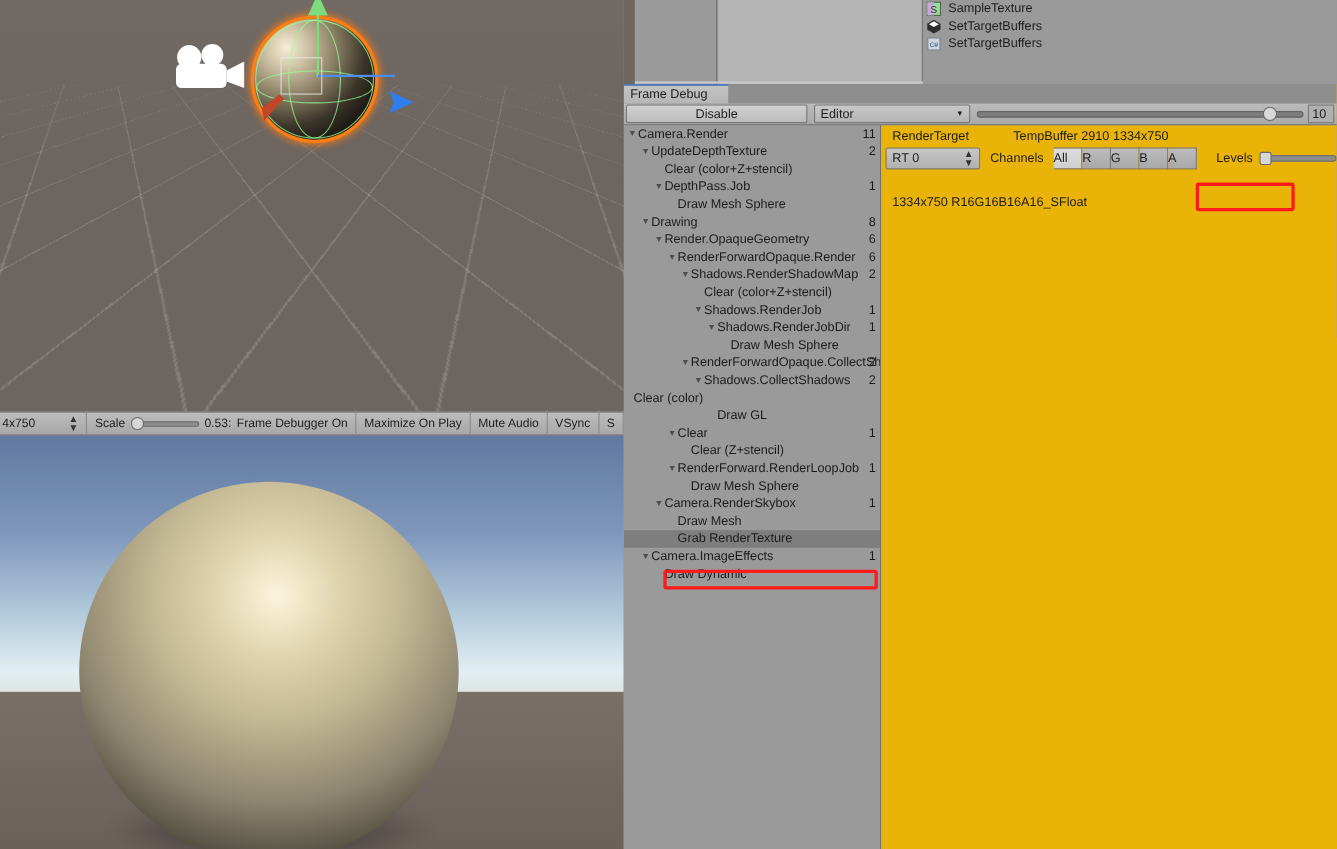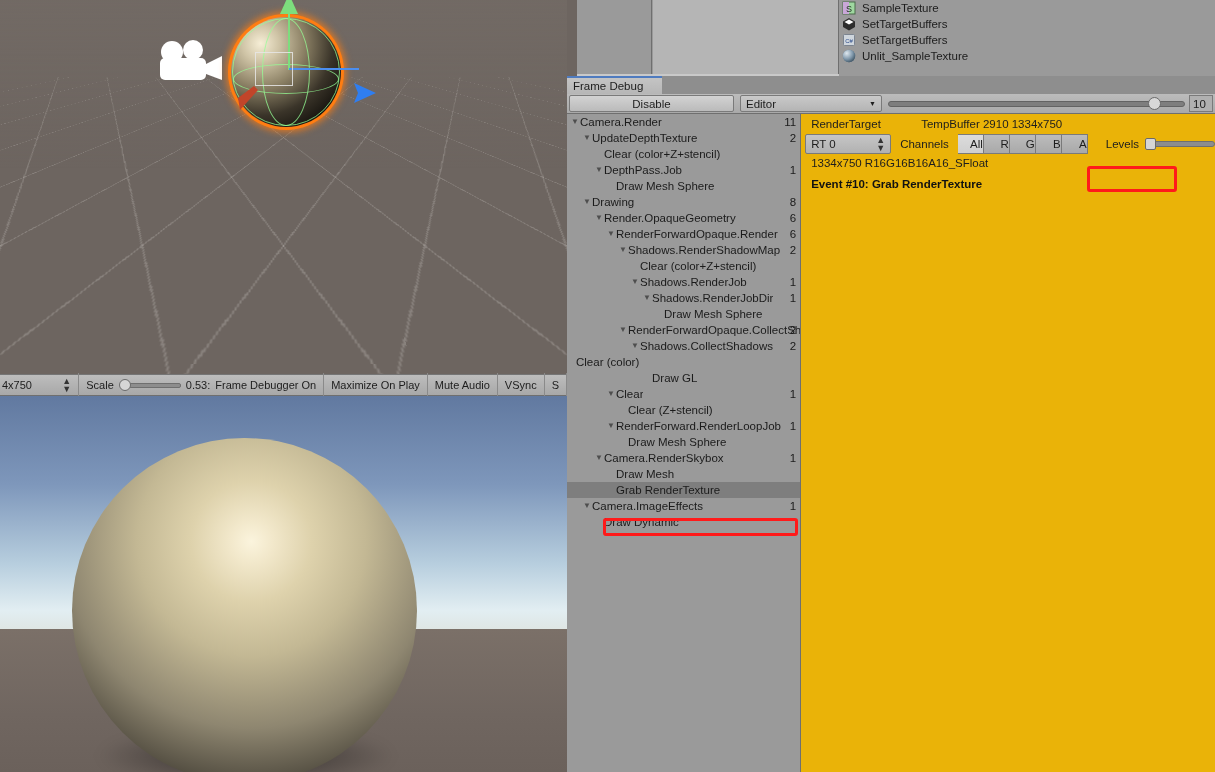--- a/index.html
+++ b/index.html
@@ -159,31 +159,31 @@
     display: flex; align-items: stretch; height: 20px; margin: 2px 0 0 4px;
     font-size: 11.5px; color: #1d1d1d;
   }
   #rt-select {
     width: 86px; background: linear-gradient(to bottom, #c6c6c6 0%, #b1b1b1 100%);
     border: 1px solid #7a7a7a; border-radius: 2px;
     display: flex; align-items: center; justify-content: space-between; padding: 0 5px;
   }
   #channels-label { display: flex; align-items: center; padding: 0 9px; }
   .ch-btn {
-    width: 26px; display: flex; align-items: center; justify-content: flex-end;
+    width: 26px; display: flex; align-items: center; justify-content: flex-start;
     background: linear-gradient(to bottom, #bcbcbc 0%, #a9a9a9 100%);
     border: 1px solid #7a7a7a; border-left: none;
   }
   .ch-btn:first-of-type { border-left: 1px solid #7a7a7a; }
   .ch-btn.active { background: linear-gradient(to bottom, #dcdcdc 0%, #cfcfcf 100%); }
   #levels-group { display: flex; align-items: center; gap: 6px; padding-left: 18px; }
   #levels-slider { position: relative; width: 70px; height: 12px; }
   #levels-track { position: absolute; left: 6px; right: 0; top: 3px; height: 6px; background: #8d8d8d; border: 1px solid #6f6f6f; border-radius: 3px; }
   #levels-knob { position: absolute; left: 0; top: 0; width: 11px; height: 12px; background: #d6d6d6; border: 1px solid #6a6a6a; border-radius: 2px; }
-  #rt-format { padding: 3px 0 0 10px; font-size: 11.5px; color: #1d1d1d; }
+  #rt-format { padding: 3px 0 0 10px; font-size: 11.5px; color: #1d1d1d; margin-top: 21px; }
   #event-title { padding: 9px 0 0 10px; font-size: 11.5px; font-weight: bold; color: #111; }
 
   
   .annot { position: absolute; border: 3px solid #ff1a1a; border-radius: 3px; pointer-events: none; }
   #annot-rt { left: 286px; top: 52px; width: 90px; height: 26px; }
   #annot-grab { left: 36px; top: 404px; width: 195px; height: 18px; }
 </style>
 </head>
 <body>
 
@@ -287,36 +287,20 @@
     </div>
     <div class="pl-row">
       <span class="pl-icon">
         <svg width="14" height="14" viewBox="0 0 14 14">
           <rect x="1.5" y="1.5" width="11" height="11" rx="1" fill="#cfd6dd" stroke="#7b8490"></rect>
           <text x="7" y="10" font-size="6" text-anchor="middle" fill="#2a4a8a" font-family="Liberation Sans, sans-serif">C#</text>
         </svg>
       </span>
       <span>SetTargetBuffers</span>
     </div>
-    <div class="pl-row">
-      <span class="pl-icon">
-        <svg width="14" height="14" viewBox="0 0 14 14">
-          <circle cx="7" cy="7" r="6.2" fill="#5f7c92"></circle>
-          <circle cx="7" cy="7" r="6.2" fill="url(#mg)"></circle>
-          <defs>
-            <radialGradient id="mg" cx="0.32" cy="0.28" r="0.8">
-              <stop offset="0%" stop-color="#dfe8ef"></stop>
-              <stop offset="60%" stop-color="#7f97aa"></stop>
-              <stop offset="100%" stop-color="#3d5160"></stop>
-            </radialGradient>
-          </defs>
-        </svg>
-      </span>
-      <span>Unlit_SampleTexture</span>
-    </div>
   </div>
 
   <div id="frame-debug">
 
     <div id="fd-tabbar">
       <div id="fd-tab">
         <span>Frame Debug</span>
       </div>
     </div>
 
@@ -493,21 +477,20 @@
           <div id="levels-group">
             <span>Levels</span>
             <span id="levels-slider">
               <span id="levels-track"></span>
               <span id="levels-knob"></span>
             </span>
           </div>
         </div>
 
         <div id="rt-format">1334x750 R16G16B16A16_SFloat</div>
-        <div id="event-title">Event #10: Grab RenderTexture</div>
 
         <div class="annot" id="annot-rt"></div>
       </div>
 
       <div class="annot" id="annot-grab"></div>
     </div>
   </div>
 
 </div>
 

